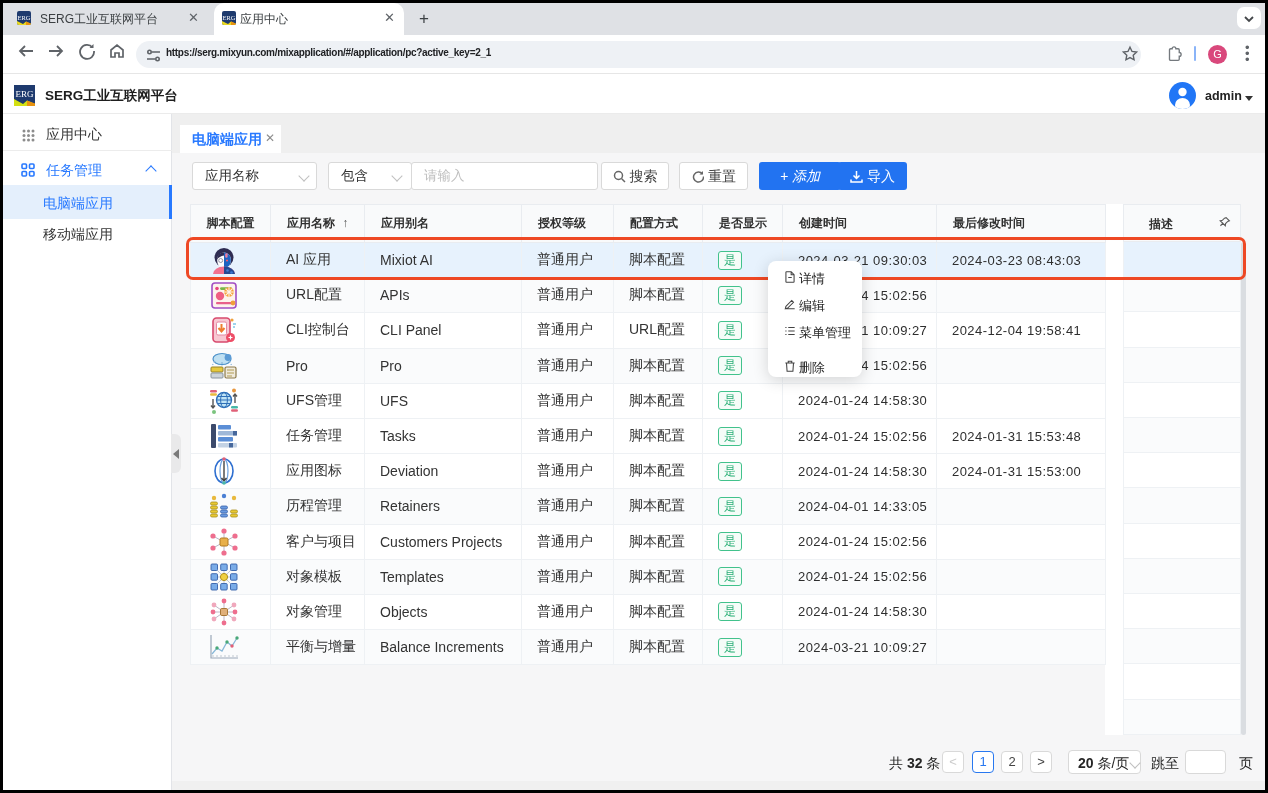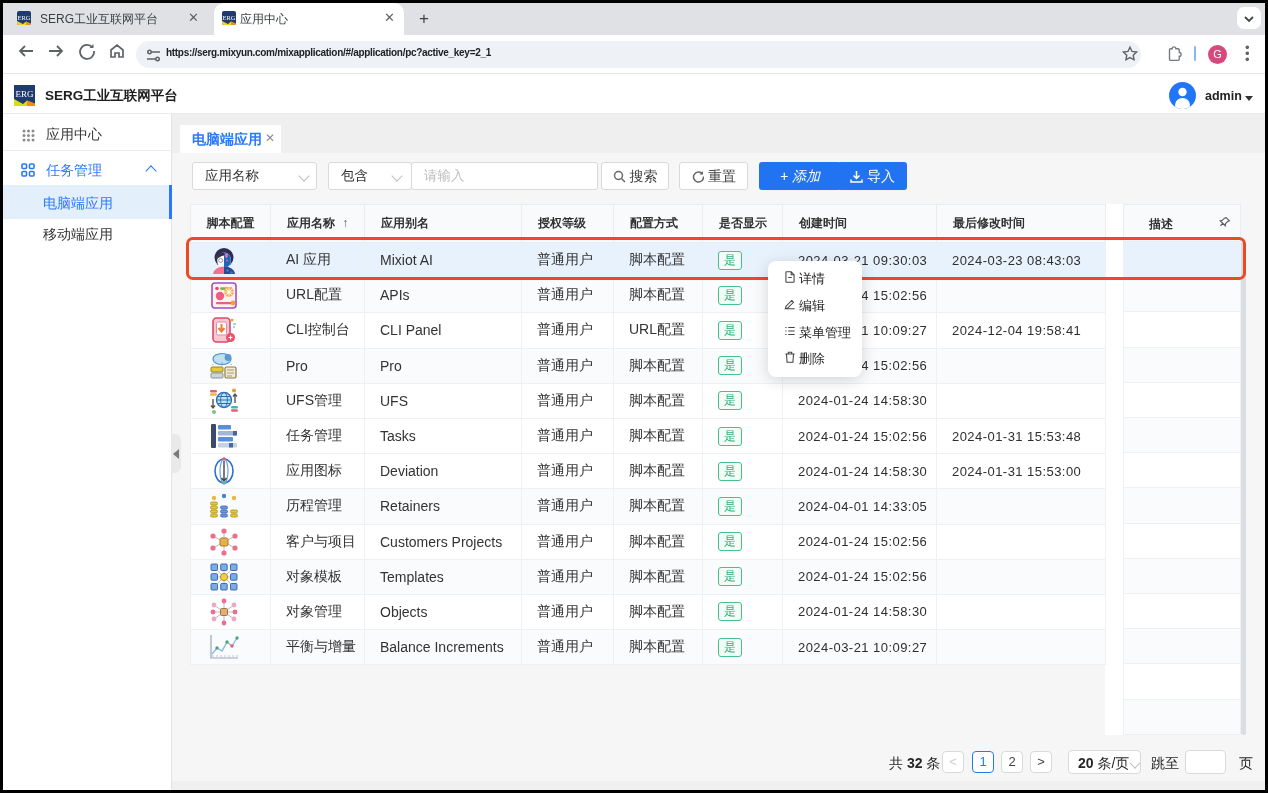--- a/index.html
+++ b/index.html
@@ -500,21 +500,21 @@
         <path d="M4 20 h16 M5 16 L15 6 l3 3 L8 19 l-4 1 z"></path>
       </svg>
       <span>编辑</span>
     </div>
 <div class="mi" style="top:57px;">
       <svg width="14" height="14" viewBox="0 0 24 24" fill="none" stroke="#434343" stroke-width="1.8">
         <path d="M4 6 h2 M9 6 h11 M4 12 h2 M9 12 h11 M4 18 h2 M9 18 h11"></path>
       </svg>
       <span>菜单管理</span>
     </div>
-<div class="mi" style="top:83px;">
+<div class="mi" style="top:92px;">
       <svg width="14" height="14" viewBox="0 0 24 24" fill="none" stroke="#434343" stroke-width="1.8">
         <path d="M4 7 h16 M9 7 V4 h6 v3 M6 7 l1 14 h10 l1-14"></path>
       </svg>
       <span>删除</span>
     </div>
 </div>
 
 <div class="pgtxt" style="left:889px;top:755px;text-align:right;">共 <b>32</b> 条</div>
 <div class="pgbtn" style="left:942px;top:751px;color:#ccc;">&lt;</div>
 <div class="pgbtn" style="left:972px;top:751px;border-color:#2878f0;color:#2878f0;">1</div>

